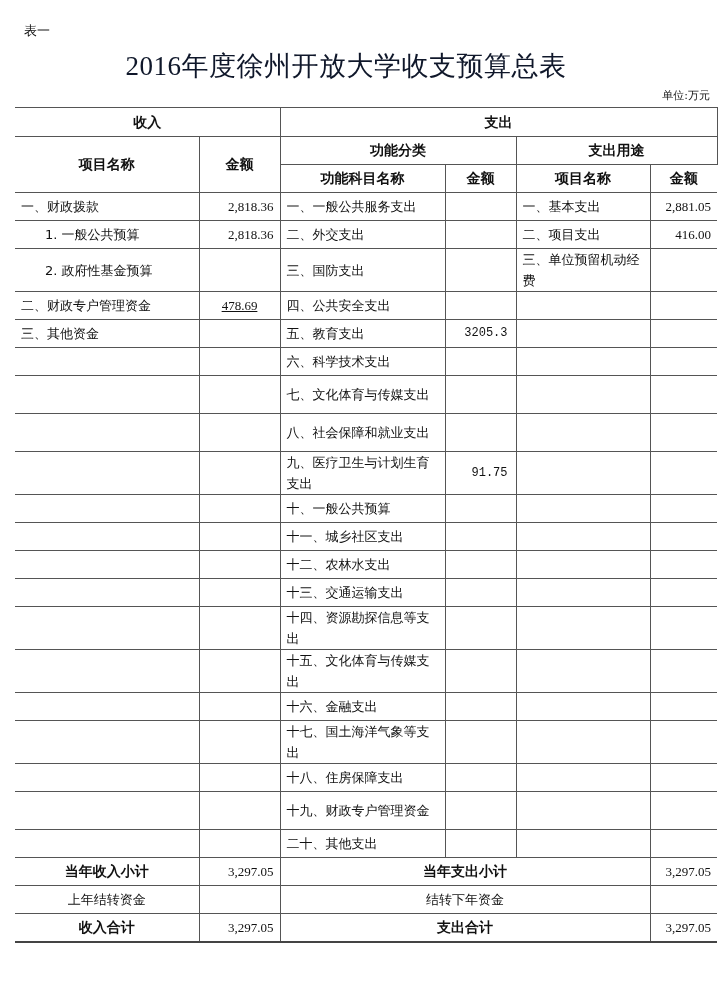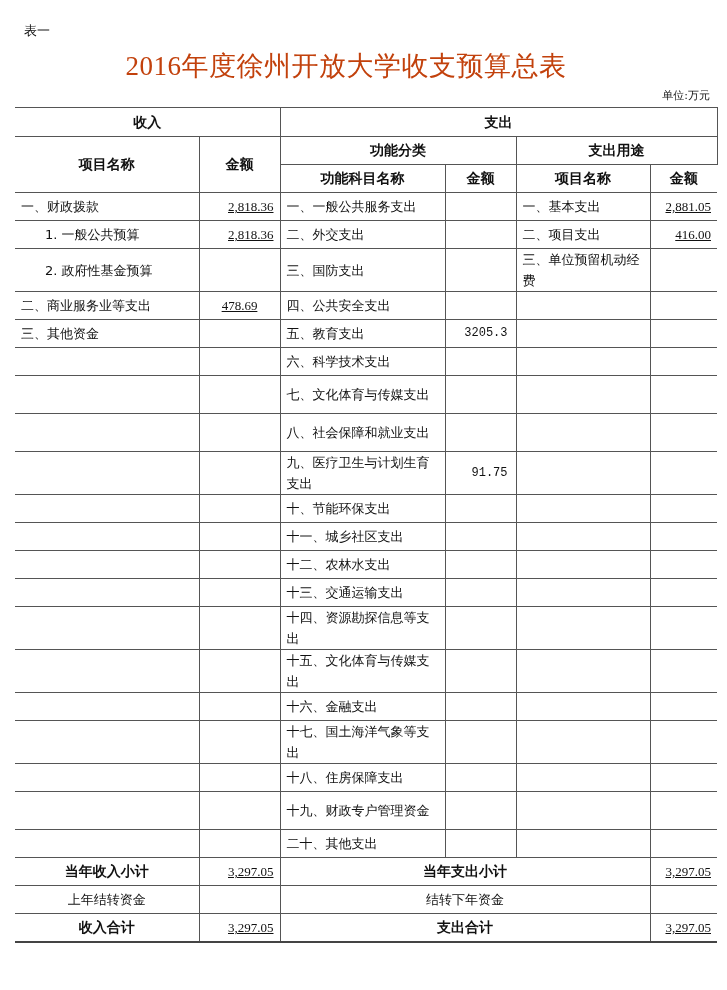--- a/index.html
+++ b/index.html
@@ -1,27 +1,27 @@
 <!DOCTYPE html>
 <html><head>
 <meta charset="utf-8">
 <style>
   html, body { margin:0; padding:0; background:#ffffff; }
   body { width:727px; height:990px; position:relative; overflow:hidden;
          font-family:"DejaVu Sans", "Liberation Sans", sans-serif; color:#111; }
   .doc-label { position:absolute; left:24px; top:22px; font-size:13px; }
   .title { position:absolute; left:0; top:48px; width:692px; text-align:center;
-           font-family:"Liberation Serif","DejaVu Serif", serif; font-size:27px; color:#c2410c; letter-spacing:0.5px; }
+           font-family:"Liberation Serif","DejaVu Serif", serif; font-size:27px; color:#0f172a; letter-spacing:0.5px; }
   .unit { position:absolute; right:17px; top:88px; font-size:11px; }
   table.budget { position:absolute; left:15px; top:107px; border-collapse:collapse; table-layout:fixed; width:702px; }
   table.budget td { border:1.5px solid #555; padding:0 6px; font-size:13px; height:27px; line-height:21px; vertical-align:middle; }
   table.budget tr.hdr1 td { height:28px; }
   table.budget td.bold { font-weight:bold; text-align:center; font-size:14px; }
   table.budget td.c { text-align:center; }
-  table.budget td.num { text-align:right; font-family:"Liberation Serif","DejaVu Serif", serif; font-size:13px; padding-right:6px;text-decoration:underline; }
+  table.budget td.num { text-align:right; font-family:"Liberation Serif","DejaVu Serif", serif; font-size:13px; padding-right:6px; }
   table.budget td.numc { text-align:center; font-family:"Liberation Serif","DejaVu Serif", serif;text-decoration:underline; }
   table.budget td.mono { text-align:right; font-family:Liberation Mono, monospace; font-size:12px; padding-right:8px; }
   table.budget td.indent { padding-left:30px; }
   table.budget td.tall { height:37px; }
   table.budget td.leftno { border-left:none; }
   table.budget td.rightno { border-right:none; }
   table.budget tr.total td { border-bottom:2px solid #444;margin-top:44px; }
 </style>
 </head>
 <body>
@@ -78,21 +78,21 @@
   <tr>
     <td class="leftno indent tall">2. 政府性基金预算</td>
     <td class="num"></td>
     <td>三、国防支出</td>
     <td class="mono"></td>
     <td style="vertical-align:top;">三、单位预留机动经费</td>
     <td class="num rightno"></td>
   </tr>
 
   <tr>
-    <td class="leftno">二、商业服务业等支出</td>
+    <td class="leftno">二、财政专户管理资金</td>
     <td class="numc">478.69</td>
     <td>四、公共安全支出</td>
     <td class="mono"></td>
     <td></td>
     <td class="rightno"></td>
   </tr>
 
   <tr>
     <td class="leftno">三、其他资金</td>
     <td class="num"></td>
@@ -130,21 +130,21 @@
         <td class="leftno"></td>
         <td></td>
         <td class="tall">九、医疗卫生与计划生育支出</td>
         <td class="mono">91.75</td>
         <td></td>
         <td class="rightno"></td>
       </tr>
   <tr>
         <td class="leftno"></td>
         <td></td>
-        <td>十、节能环保支出</td>
+        <td>十、一般公共预算</td>
         <td class="mono"></td>
         <td></td>
         <td class="rightno"></td>
       </tr>
   <tr>
         <td class="leftno"></td>
         <td></td>
         <td>十一、城乡社区支出</td>
         <td class="mono"></td>
         <td></td>

